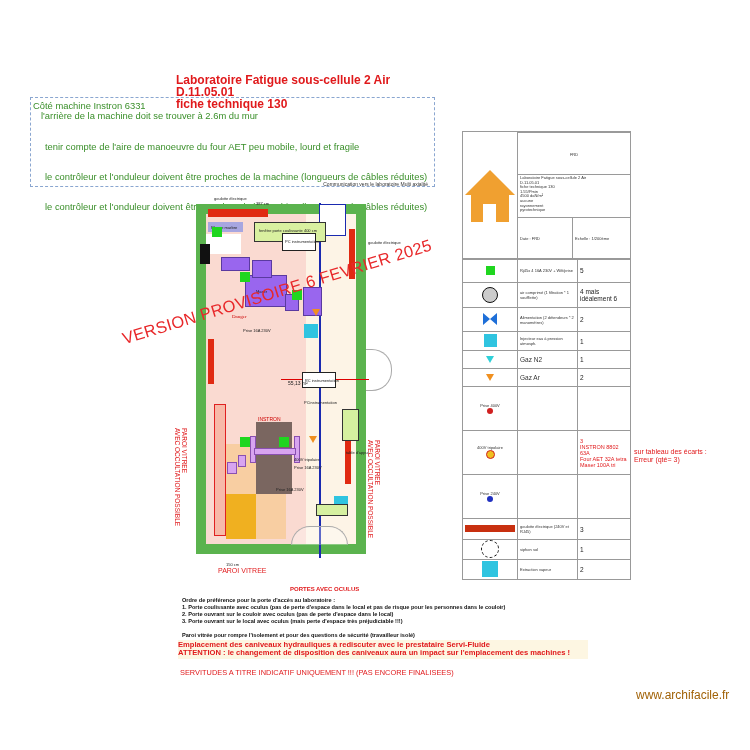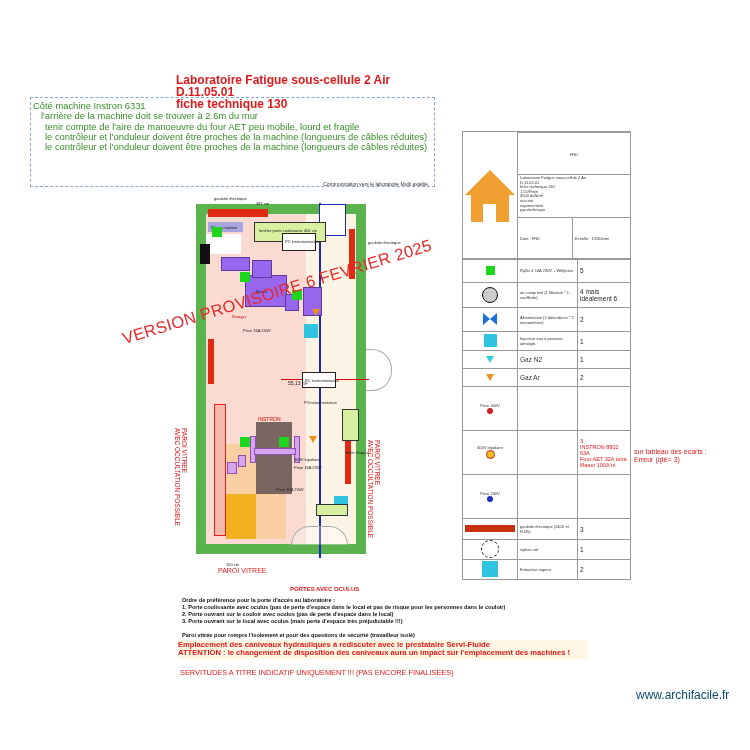--- a/index.html
+++ b/index.html
@@ -2,40 +2,40 @@
 <html><head>
 <meta charset="utf-8">
 <style>
   html,body{margin:0;padding:0;background:#fff;}
   body{width:750px;height:750px;position:relative;overflow:hidden;font-family:"Liberation Sans",sans-serif;}
   .abs{position:absolute;}
   .title{left:176px;top:74px;color:#e0191b;font-weight:bold;font-size:12px;line-height:12px;}
   .notes{left:30px;top:97px;width:405px;height:90px;border:1px dashed #8aa6d0;color:#3a8f2a;font-size:9.4px;line-height:10.3px;padding:3px 0 0 2px;box-sizing:border-box;}
   .notes div{white-space:nowrap;}
   .ind1{padding-left:8px;}
-  .ind2{padding-left:12px;}
+  .ind2{padding-left:12px;margin-top:20px;}
   .comm{right:6px;bottom:-3px;font-size:5px;color:#333;}
   
   .plan{left:196px;top:204px;width:170px;height:350px;}
   .wall{background:#5bb34e;position:absolute;}
   .floor{position:absolute;left:10px;top:10px;width:150px;height:330px;background:#fdf4e6;}
   .pink{position:absolute;background:#f9d3cc;opacity:.8;}
   .purple{position:absolute;background:#9966ee;border:1px solid #5a3aa0;}
   .lpurple{position:absolute;background:#d8a4f0;border:1px solid #8a50b0;}
   .green-sq{position:absolute;background:#1fd61f;width:10px;height:10px;}
   .redbar{position:absolute;background:#e02a12;}
   .tiny{position:absolute;font-size:4px;color:#222;white-space:nowrap;}
   .watermark{left:120px;top:330px;color:#e8282a;font-size:16.5px;transform:rotate(-17deg);transform-origin:left top;white-space:nowrap;letter-spacing:.3px;}
   .vtext{position:absolute;color:#e0191b;font-size:6.5px;writing-mode:vertical-rl;line-height:7px;white-space:nowrap;}
   .paroi-bottom{left:218px;top:567px;color:#e0191b;font-size:7px;}
   .portes{left:290px;top:586px;color:#e0191b;font-size:6px;font-weight:bold;}
   .ordre{left:182px;top:597px;font-size:5.6px;line-height:7px;color:#111;font-weight:bold;}
   .warn{left:178px;top:640px;width:410px;background:#fdf6e2;color:#e0191b;font-size:7.6px;line-height:8.4px;font-weight:bold;padding:1px 0;}
   .servit{left:180px;top:668px;color:#e0191b;font-size:7.4px;}
-  .archi{left:636px;top:688px;font-size:12px;color:#0c4a6e;}
+  .archi{left:636px;top:688px;font-size:12px;color:#a16207;}
   
   .tbl{position:absolute;border:1px solid #9a9a9a;box-sizing:border-box;}
   .cell{position:absolute;border:1px solid #9a9a9a;box-sizing:border-box;font-size:4px;color:#333;}
   .leg{left:462px;top:258px;width:169px;border-collapse:collapse;position:absolute;}
   .leg td{border:1px solid #999;padding:0 2px;font-size:4px;color:#333;vertical-align:middle;}
   .leg td.c1{width:37px;text-align:center;}
   .leg td.c2{width:55px;}
   .leg td.c3{font-size:6.5px;color:#222;}
   .err{left:634px;top:448px;color:#e0191b;font-size:7px;line-height:7.5px;}
 </style>

